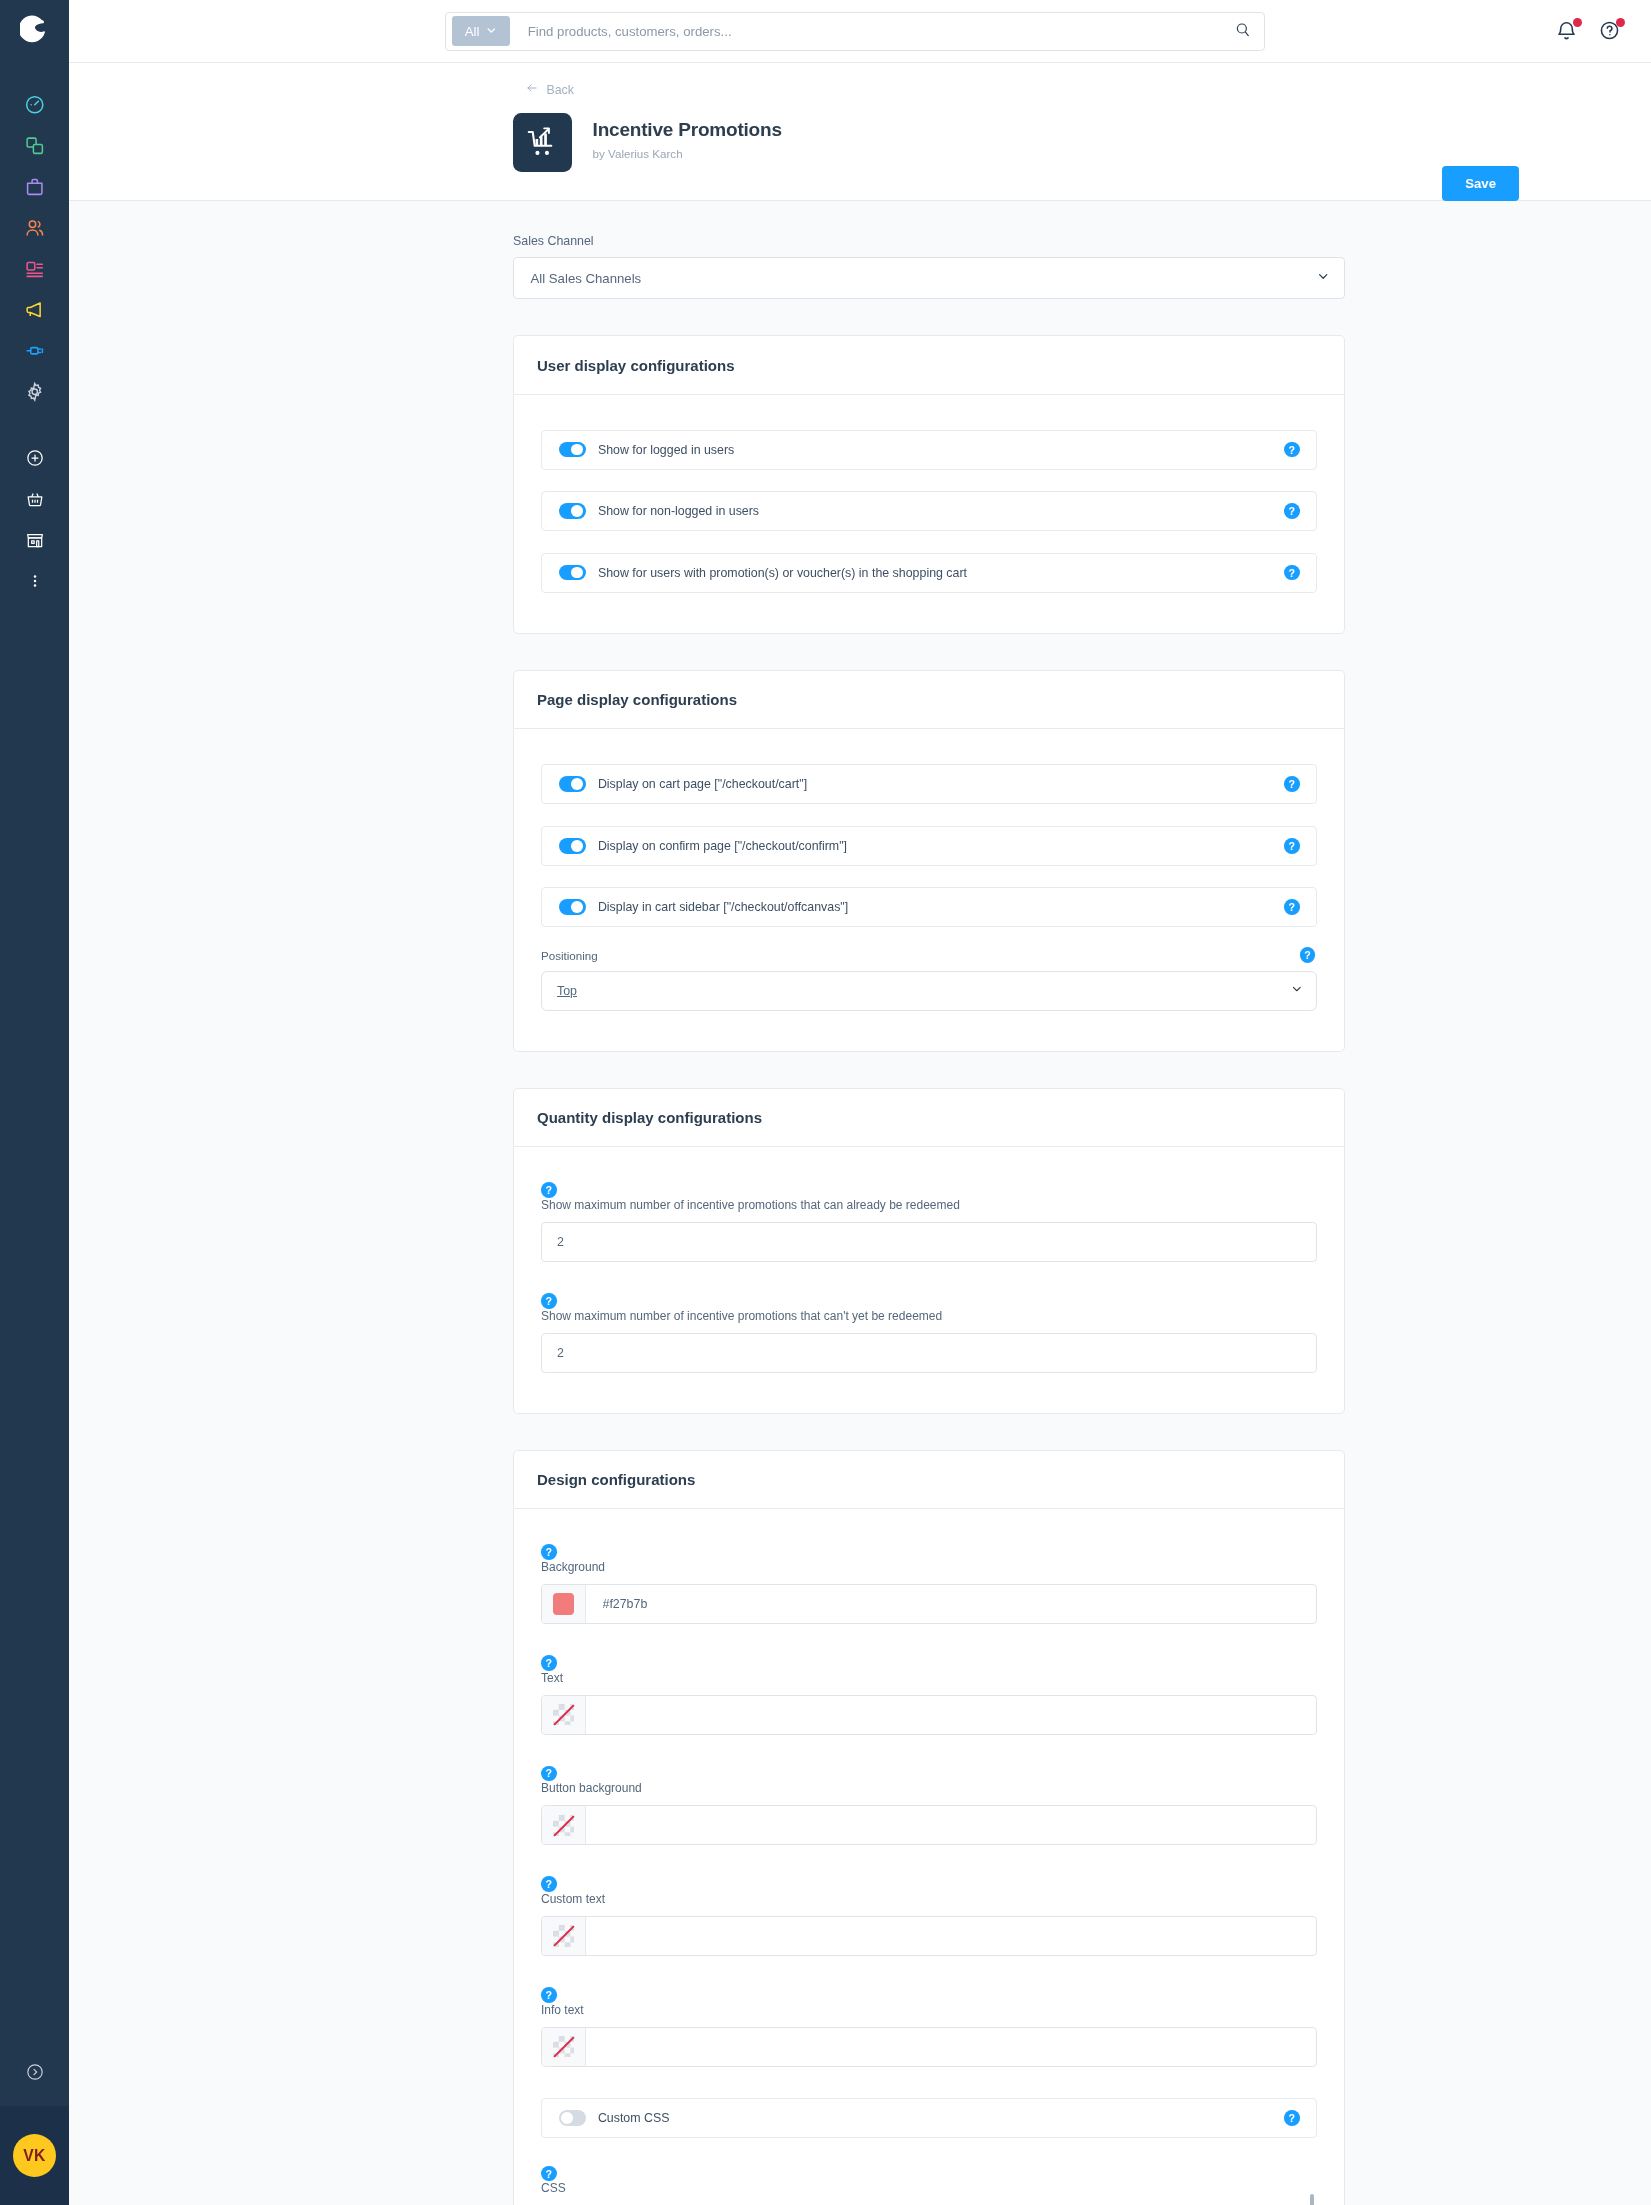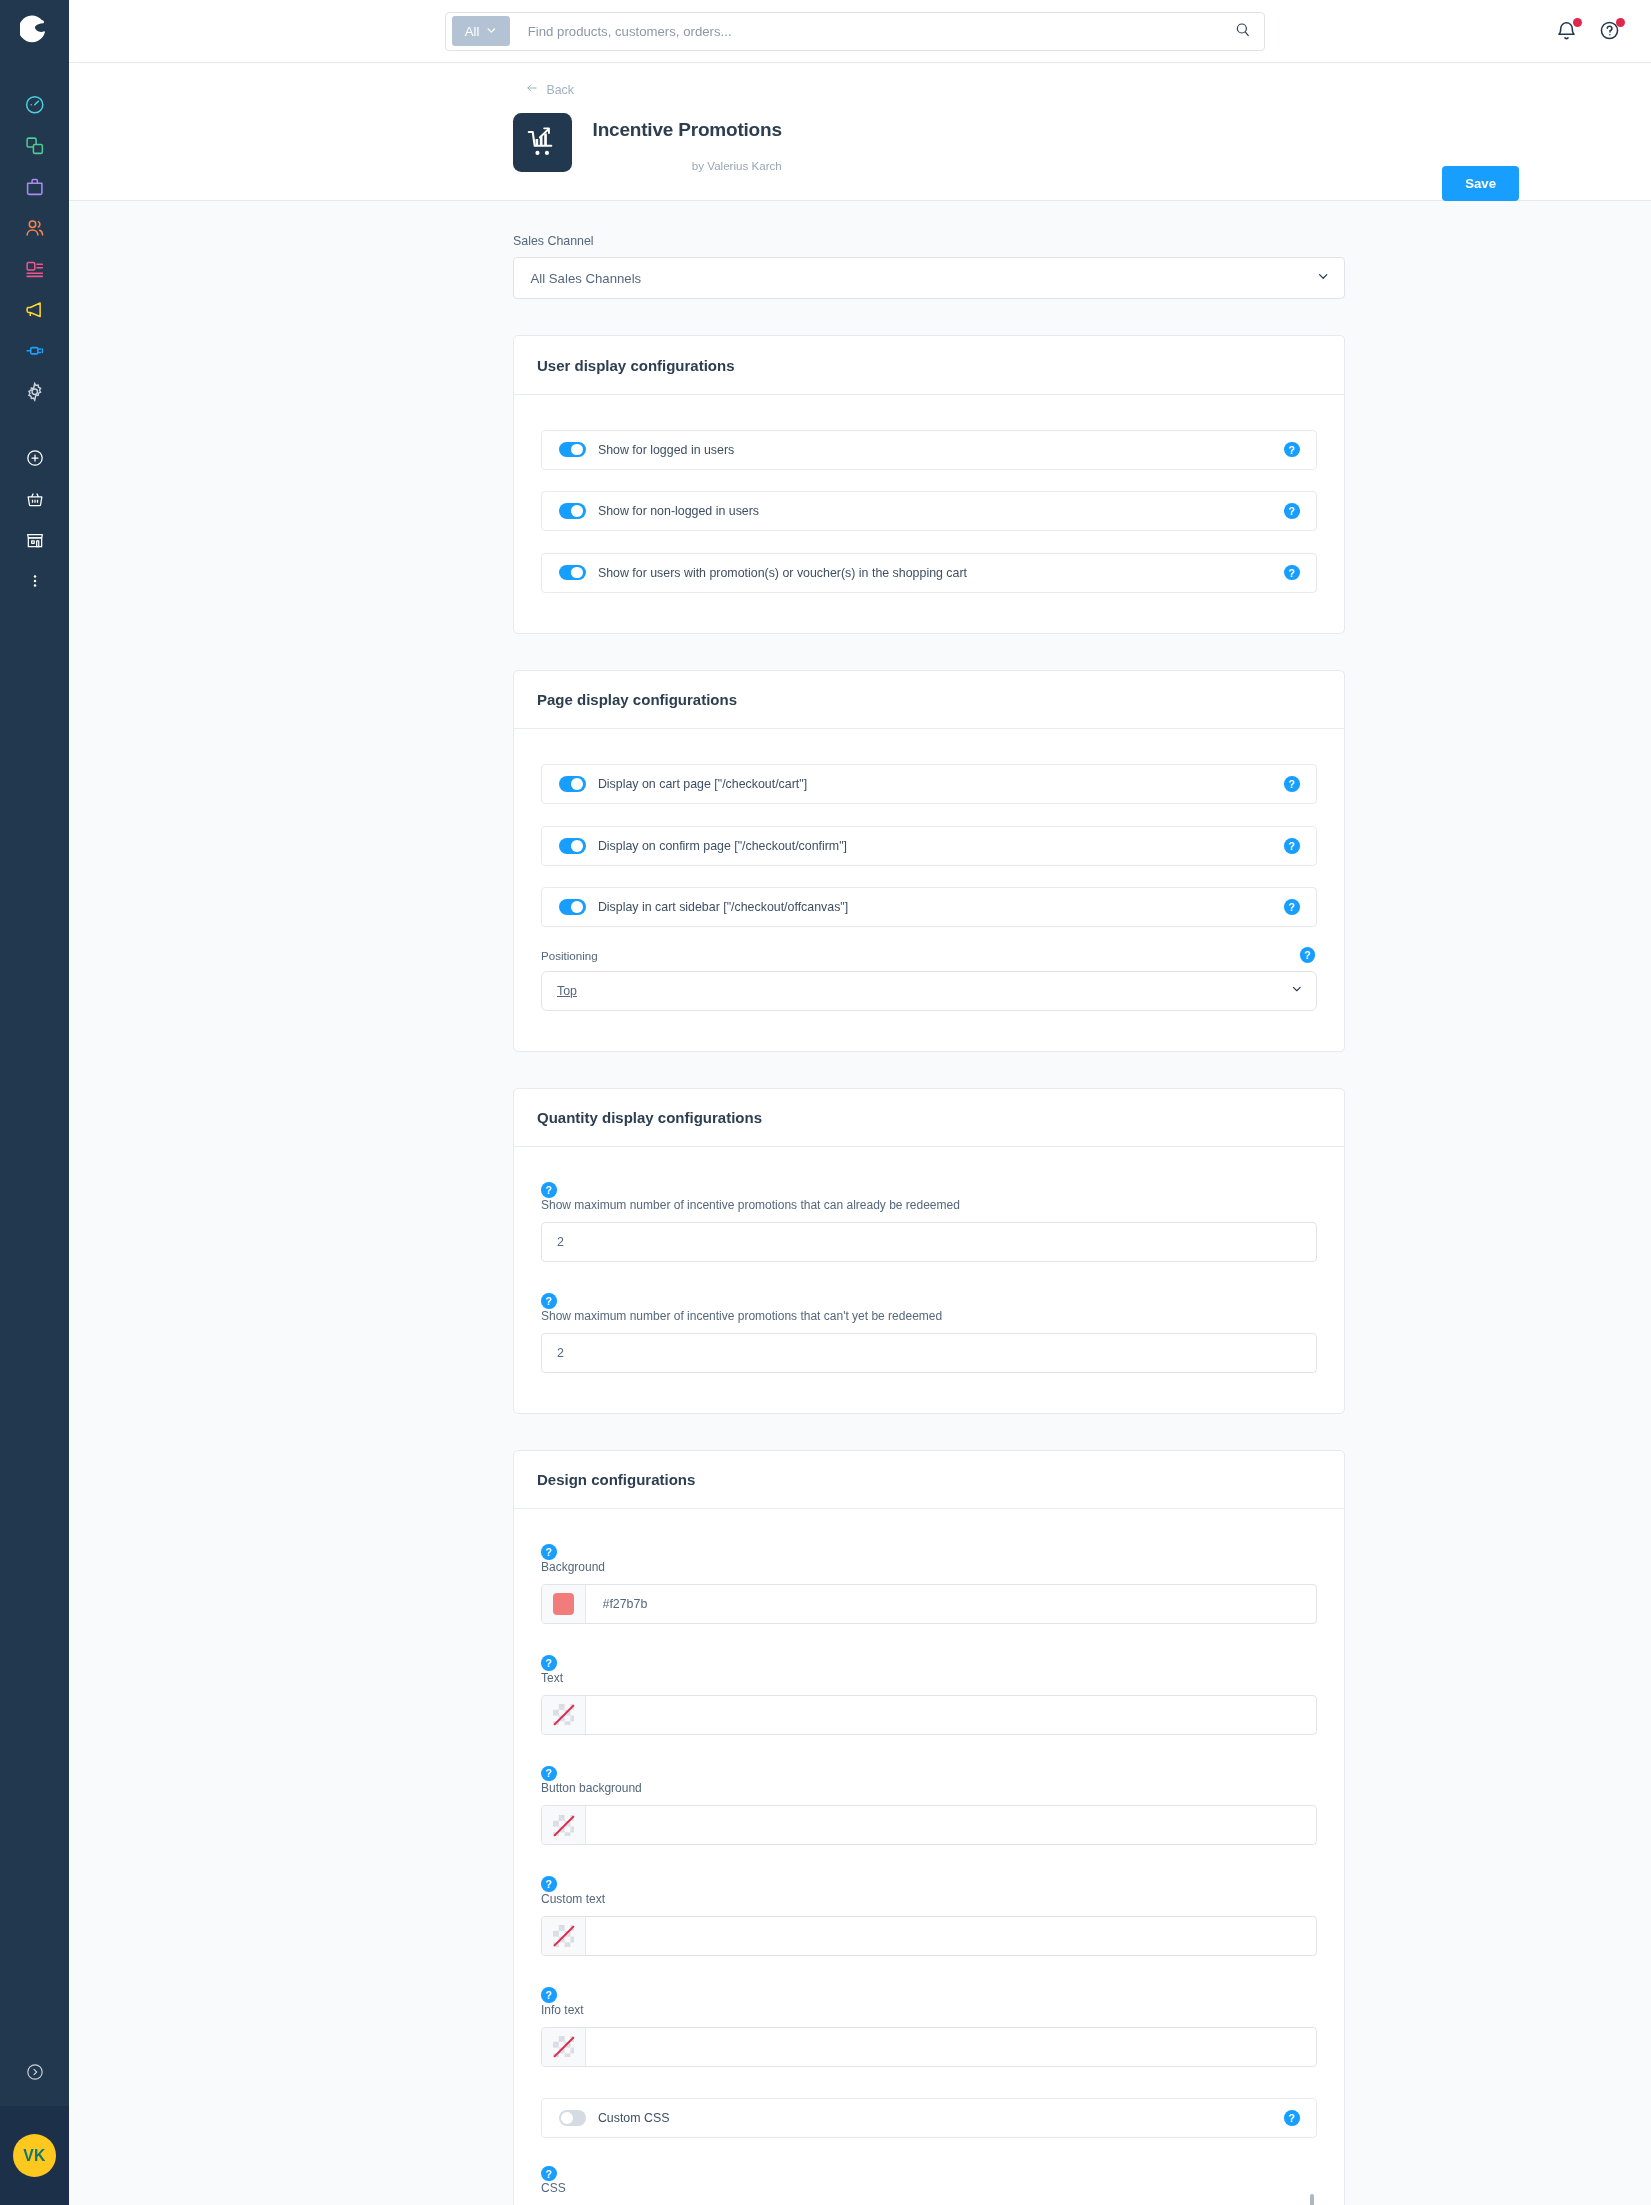--- a/index.html
+++ b/index.html
@@ -26,21 +26,21 @@
     display: flex; align-items: center; justify-content: center;
     cursor: pointer;
   }
   .nav-item svg { display: block; }
   .gap-sm { height: 25px; }
   .sidebar-bottom { margin-top: auto; width: 100%; display:flex; flex-direction:column; align-items:center; }
   .expand-btn { width:100%; height: 66px; display:flex; align-items:center; justify-content:center; cursor:pointer; }
   .avatar-wrap { width: 100%; background: #1c304a; height: 99px; display:flex; align-items:center; justify-content:center; }
   .avatar {
     width: 43px; height: 43px; border-radius: 50%;
-    background: #ffc81e; color: #0f766e;
+    background: #ffc81e; color: #7f1d1d;
     display: flex; align-items: center; justify-content: center;
     font-size: 15.7px; font-weight: 700; letter-spacing: 0.4px;
   }
 
   
   .main { flex: 1; height: 2205px; display: flex; flex-direction: column; background: #f9fafb; overflow: hidden; }
 
   
   .topbar {
     height: 63px; min-height:63px; background: #ffffff;
@@ -83,21 +83,21 @@
     color: #a3b0bf; font-size: 12.4px; cursor: pointer;
     margin-left: 456px; margin-top: 18px;
   }
   .apphead { display: flex; align-items: flex-start; margin-left: 444px; margin-top: 15px; }
   .app-icon {
     width: 59px; height: 59px; border-radius: 8.3px; background: #22384f;
     display: flex; align-items: center; justify-content: center; flex: none;
   }
   .app-meta { margin-left: 20.6px; padding-top: 5.8px; }
   .app-title { font-size: 19px; font-weight: 700; color: #2c3e50; letter-spacing: -0.2px; }
-  .app-author { font-size: 11.6px; color: #9aa7b5; margin-top: 18px; text-align: right; }
+  .app-author { font-size: 11.6px; color: #9aa7b5; margin-top: 6px; }
   .save-btn {
     position: absolute; right: 132px; top: 103px;
     background: #189eff; color: #ffffff; border: none;
     border-radius: 4.1px; padding: 0 23px; height: 35px;
     font-size: 13.2px; font-weight: 700; cursor: pointer;
     font-family: "Liberation Sans", sans-serif;
   }
 
   
   .content { flex: 1; overflow: hidden; padding-bottom: 33px; }

